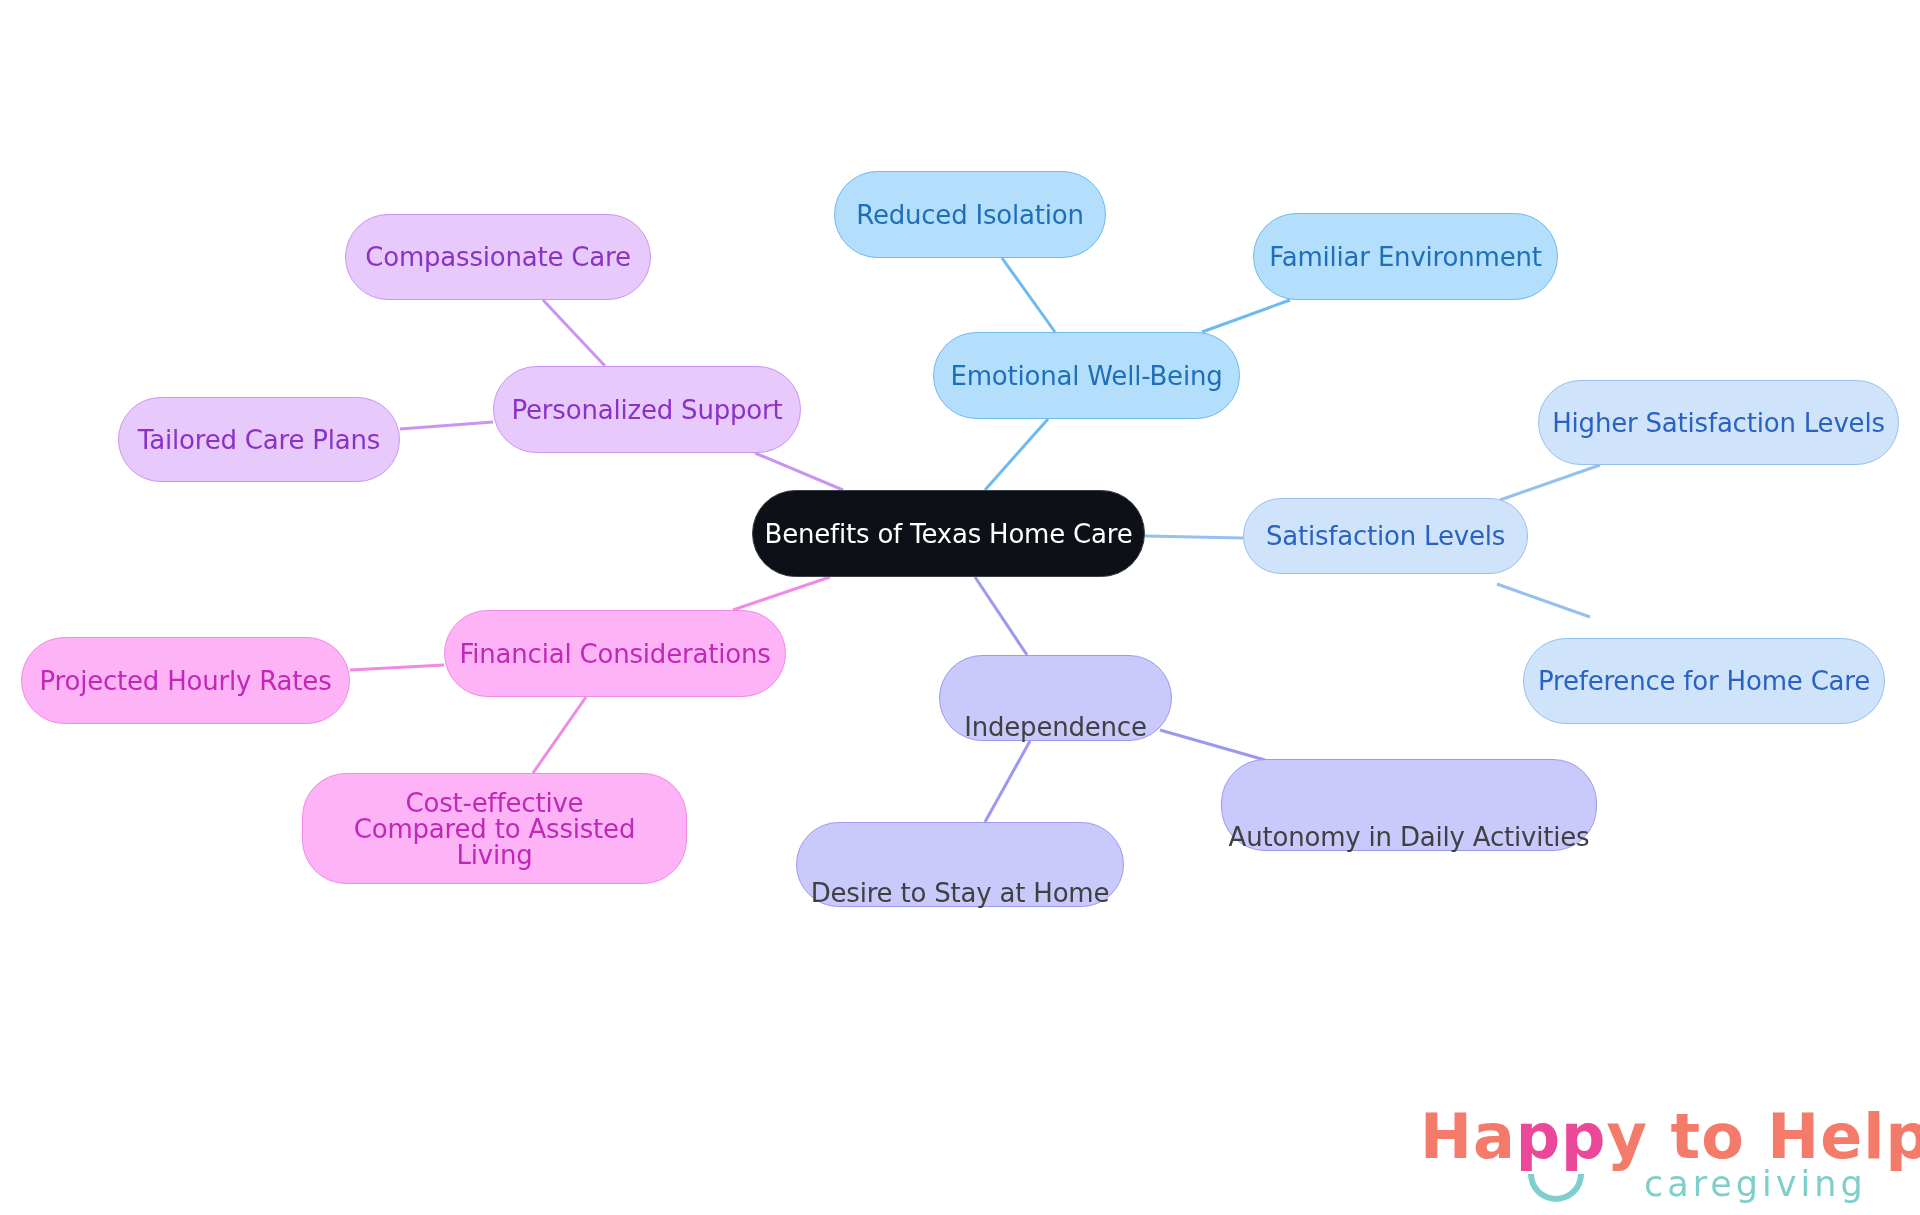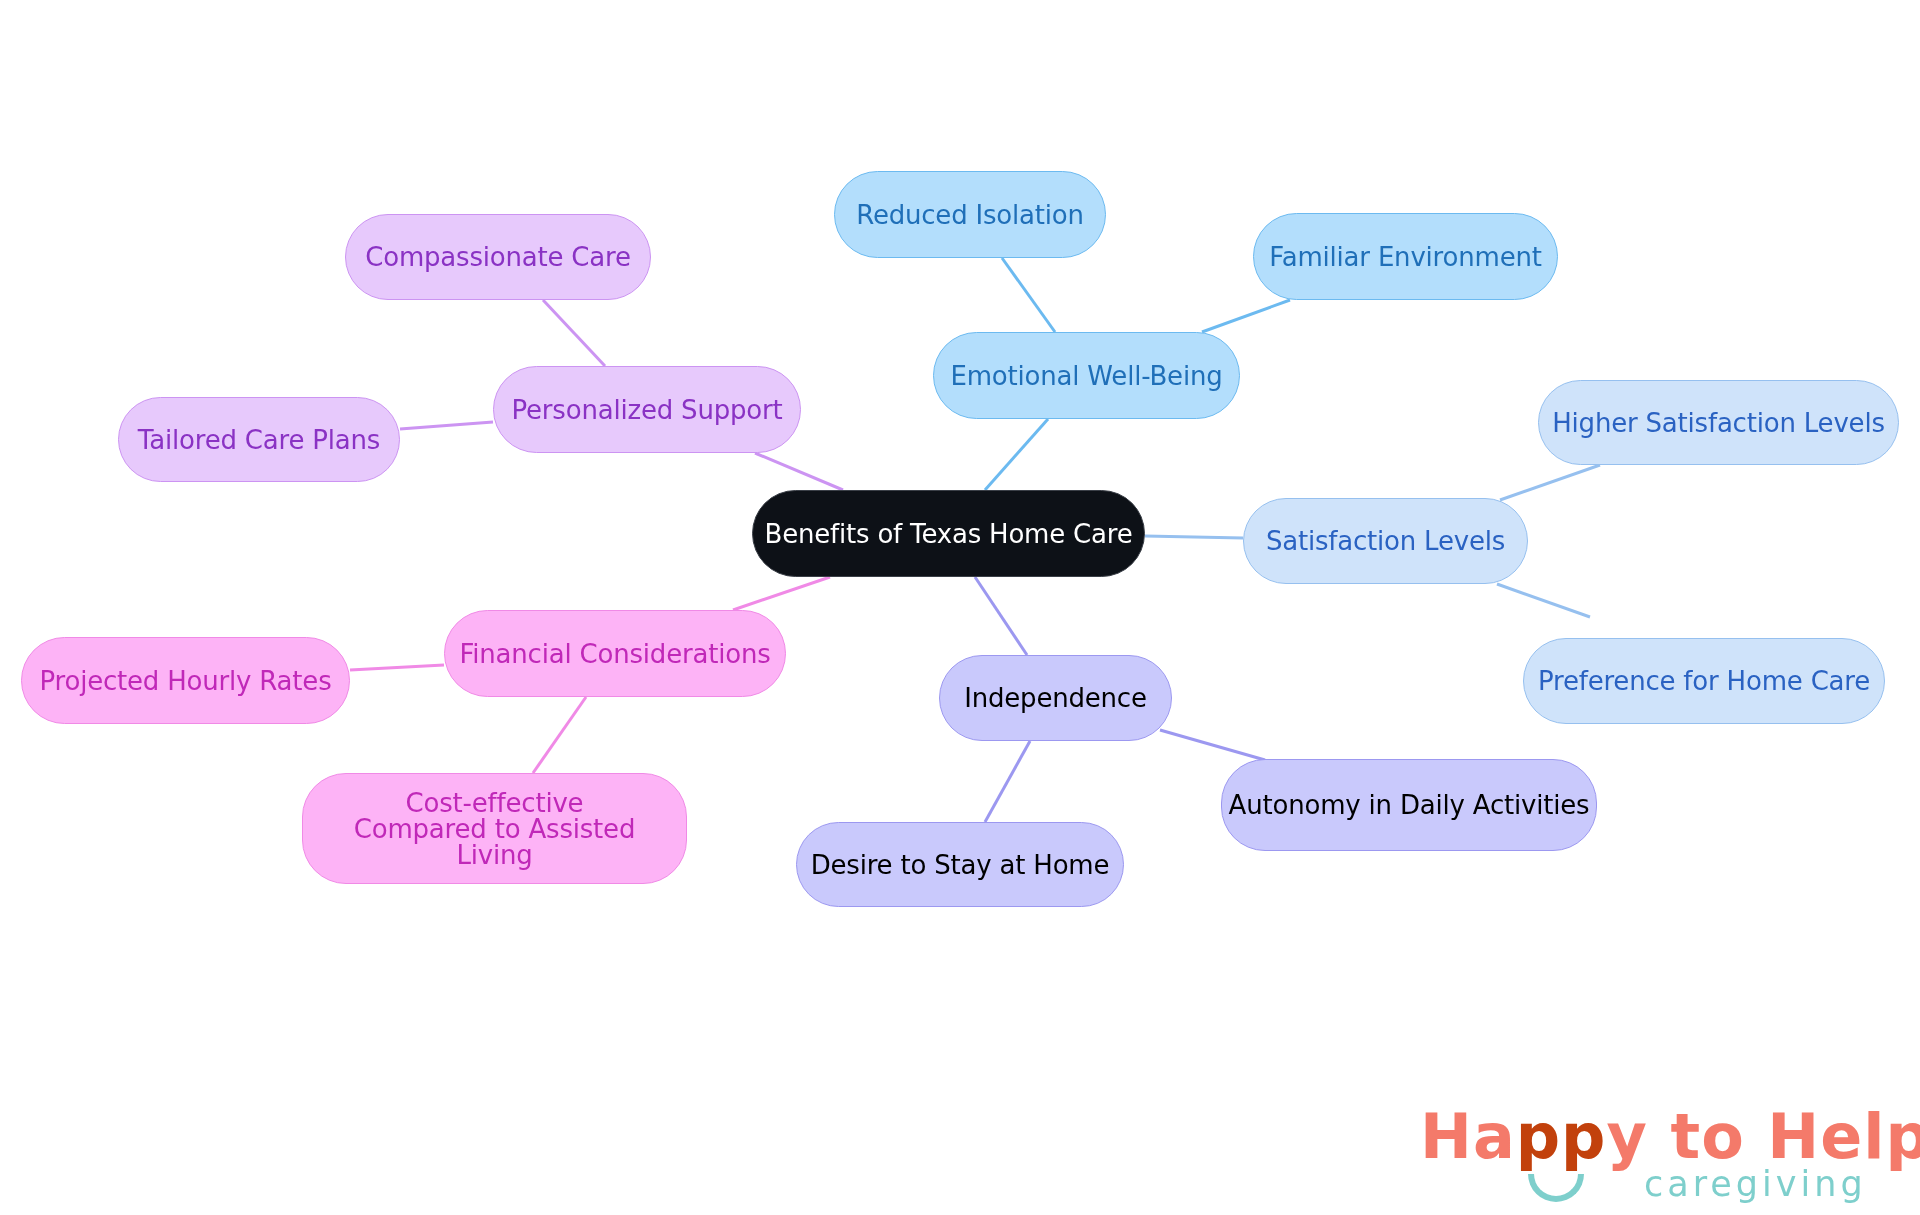--- a/index.html
+++ b/index.html
@@ -2,26 +2,26 @@
 <html><head>
 <meta charset="utf-8">
 <style>
   html, body { margin:0; padding:0; background:#ffffff; }
   body { width:1920px; height:1215px; position:relative; overflow:hidden; font-family:"DejaVu Sans","Liberation Sans",sans-serif; }
   #edges { position:absolute; left:0; top:0; width:1920px; height:1215px; }
   .node { position:absolute; box-sizing:border-box; border-radius:44px; display:flex; align-items:center; justify-content:center; text-align:center; font-size:26px; line-height:26px; border:1.5px solid; letter-spacing:-0.2px; }
   .root { background:#0d1117; color:#ffffff; border-color:#3a3f47; }
   .blue { background:#b3defc; color:#1f6fb8; border-color:#6cbaf0; }
   .lblue { background:#cfe3fa; color:#2a62c2; border-color:#96c0ef; }
-  .indigo { background:#c9c9fc; color:#000000; border-color:#9c98f0; }
+  .indigo { background:#c9c9fc; color:#404040; border-color:#9c98f0;align-items:flex-end; }
   .pink { background:#fdb3f6; color:#c028b8; border-color:#f08ae6; }
   .purple { background:#e7c9fc; color:#8a32c4; border-color:#cc94f2; }
   .logo { position:absolute; left:1420px; top:1100px; width:470px; height:110px; }
   .logo-main { position:absolute; left:0; top:0; font-family:"DejaVu Sans","Liberation Sans",sans-serif; font-weight:bold; font-size:62px; color:#f47a6a; letter-spacing:1px; white-space:nowrap; }
-  .logo-main .teal { color:#c2410c;text-align:right; }
+  .logo-main .teal { color:#ec4899;text-align:right; }
   .logo-sub { position:absolute; left:224px; top:64px; font-size:35px; color:#7ecfcc; letter-spacing:4px; font-family:"DejaVu Sans","Liberation Sans",sans-serif; }
   .logo-smile { position:absolute; left:108px; top:74px; width:44px; height:22px; border:6px solid #7ecfcc; border-top:none; border-radius:0 0 30px 30px; }
 </style>
 </head>
 <body>
 
 <svg id="edges" xmlns="http://www.w3.org/2000/svg" width="1920" height="1215">
 
   <line x1="985" y1="490" x2="1048" y2="419" stroke="#6cbaf0" stroke-width="3"></line>
   <line x1="1145" y1="536" x2="1243" y2="538" stroke="#96c0ef" stroke-width="3"></line>
@@ -52,21 +52,21 @@
 <div class="node blue" style="left:933px;top:332px;width:307px;height:87px;">
     <span>Emotional Well-Being</span>
   </div>
 <div class="node blue" style="left:834px;top:171px;width:272px;height:87px;">
     <span>Reduced Isolation</span>
   </div>
 <div class="node blue" style="left:1253px;top:213px;width:305px;height:87px;">
     <span>Familiar Environment</span>
   </div>
 
-<div class="node lblue" style="left:1243px;top:498px;width:285px;height:86px;">
+<div class="node lblue" style="left:1243px;top:498px;width:285px;height:76px;">
     <span>Satisfaction Levels</span>
   </div>
 <div class="node lblue" style="left:1538px;top:380px;width:361px;height:85px;">
     <span>Higher Satisfaction Levels</span>
   </div>
 <div class="node lblue" style="left:1523px;top:638px;width:362px;height:86px;">
     <span>Preference for Home Care</span>
   </div>
 
 <div class="node indigo" style="left:939px;top:655px;width:233px;height:86px;">

